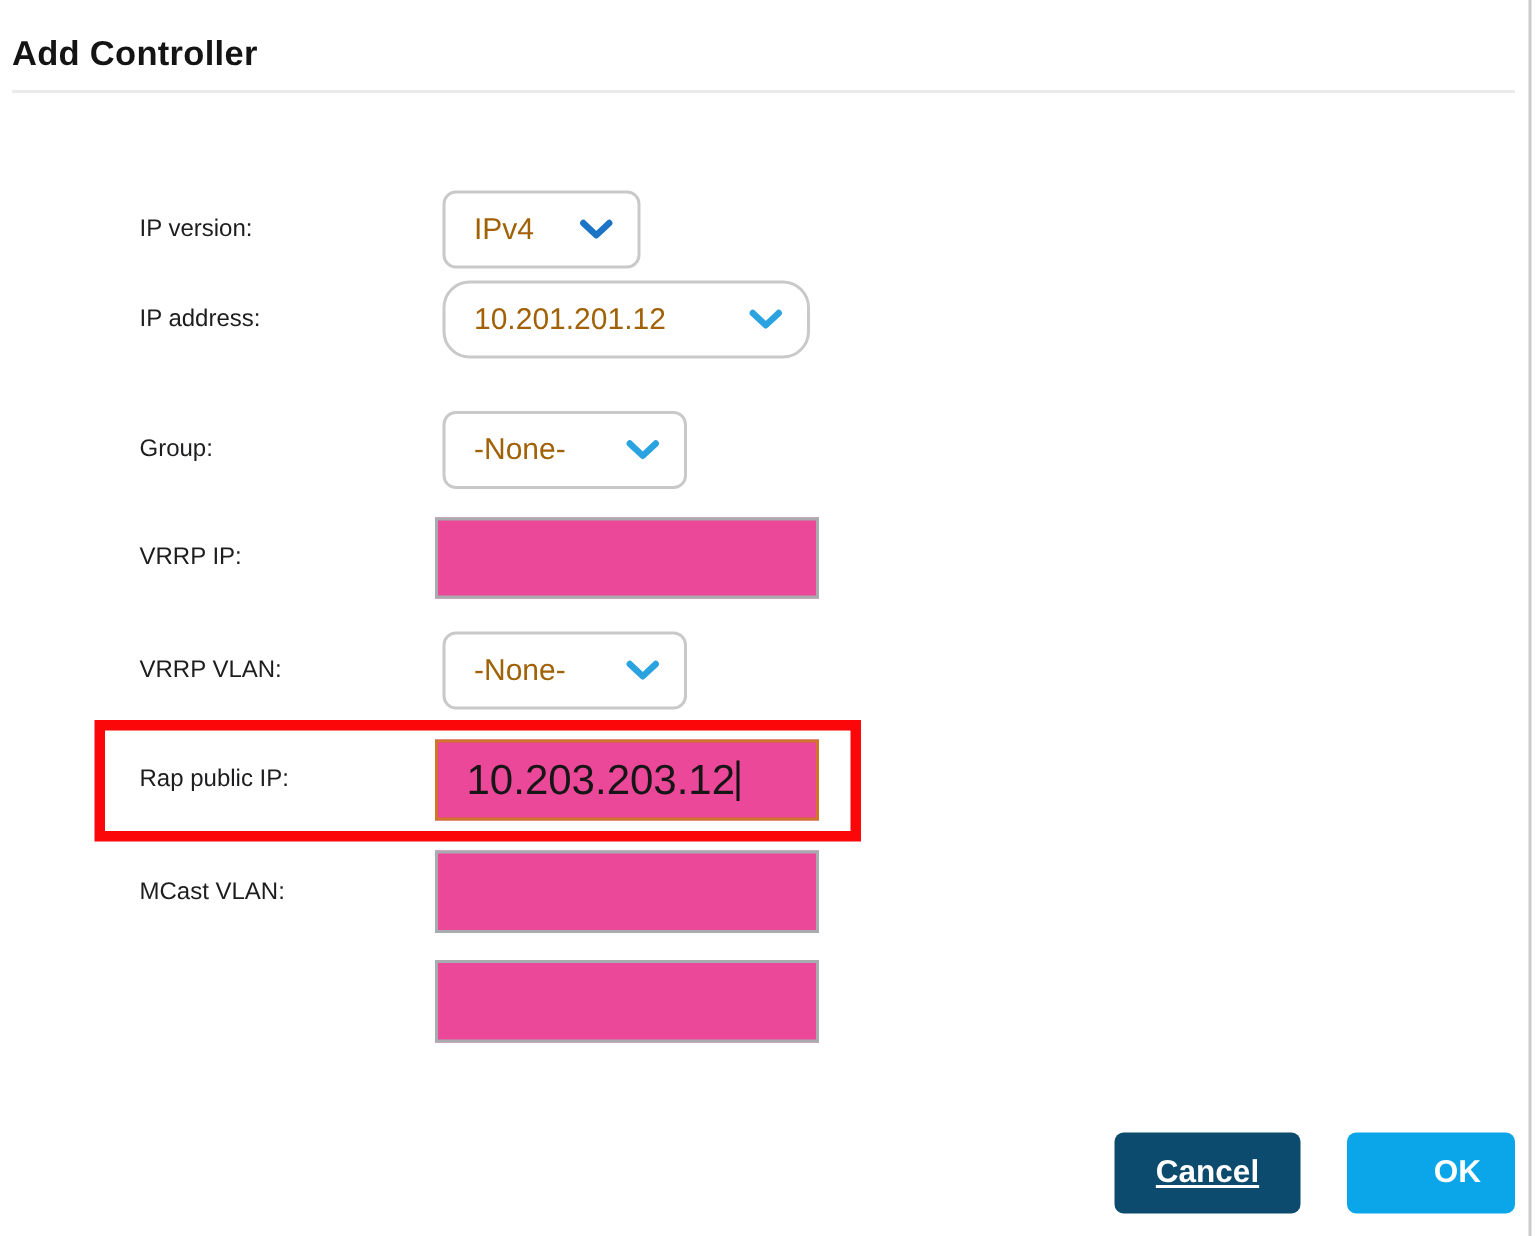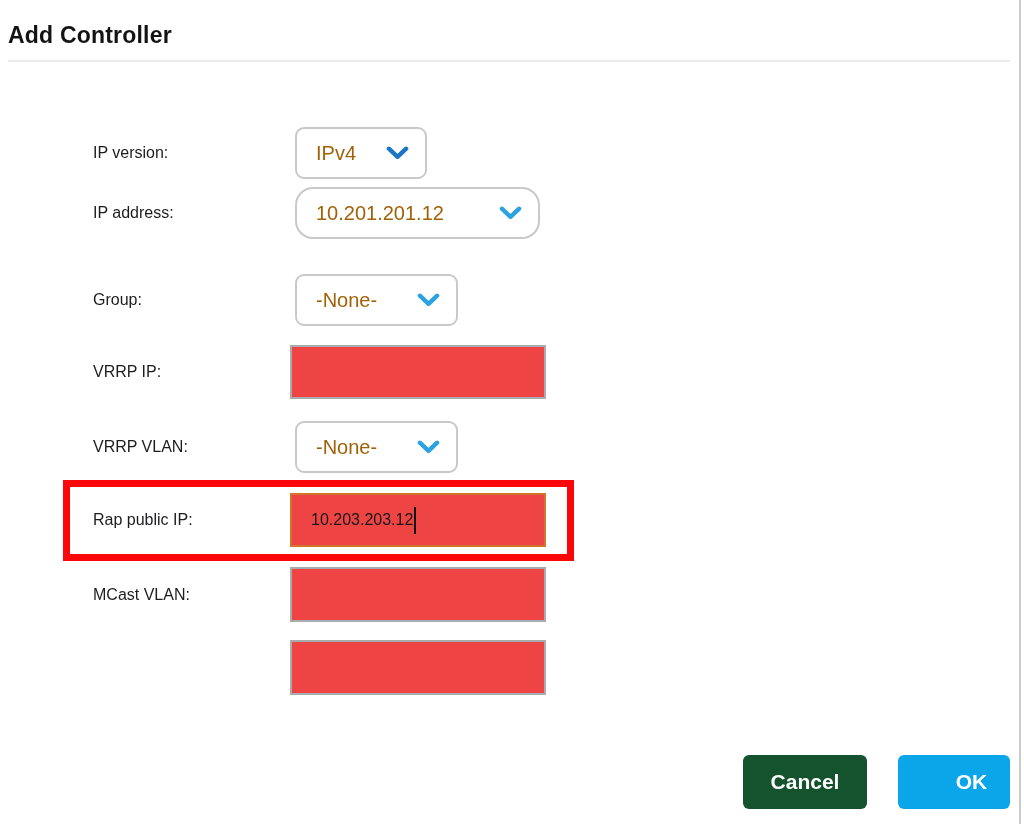--- a/index.html
+++ b/index.html
@@ -38,22 +38,22 @@
     cursor: pointer;
   }
   .select .sel-val { font-size: 20px; color: #a16207; }
   .chev { display: flex; align-items: center; margin-left: 14px; }
   .chev svg { display: block; }
   .chev-dark { color: #1b74c5; }
   .chev-light { color: #2aa3e0; }
   .tinput {
     position: absolute; top: 0; height: 54px; width: 256px; left: 290px;
     border: 2px solid #a9acae; border-radius: 0;
-    background: #ef4444;
-    font-size: 16px; color: #161616;
+    background: #ec4899;
+    font-size: 28px; color: #161616;
     padding: 0 0 0 19px;
     font-family: "Liberation Sans", sans-serif;
     display: flex; align-items: center;
     outline: none;
   }
   input.tinput { display: block; line-height: 50px; }
   .tinput.focused { border-color: #d1752c; }
   .caret {
     display: inline-block; width: 2px; height: 27px;
     background: #111111; margin-left: 1px; vertical-align: middle;
@@ -64,21 +64,21 @@
     pointer-events: none;
   }
   .btn {
     position: absolute; top: 755px; height: 54px;
     border: none; border-radius: 6px;
     color: #ffffff; font-size: 21px; font-weight: 700;
     font-family: "Liberation Sans", sans-serif;
     display: flex; align-items: center; justify-content: center;
     cursor: pointer;
   }
-  .btn-cancel { left: 743px; width: 124px; background: #14532d; }
+  .btn-cancel { left: 743px; width: 124px; background: #0c4a6e; text-decoration: underline; }
   .btn-ok { left: 898px; width: 112px; background: #0ba6ea; padding-left: 35px; }
 </style>
 </head>
 <body>
 
 <div class="dialog">
 
   <div class="title">Add Controller</div>
   <div class="divider"></div>
 

